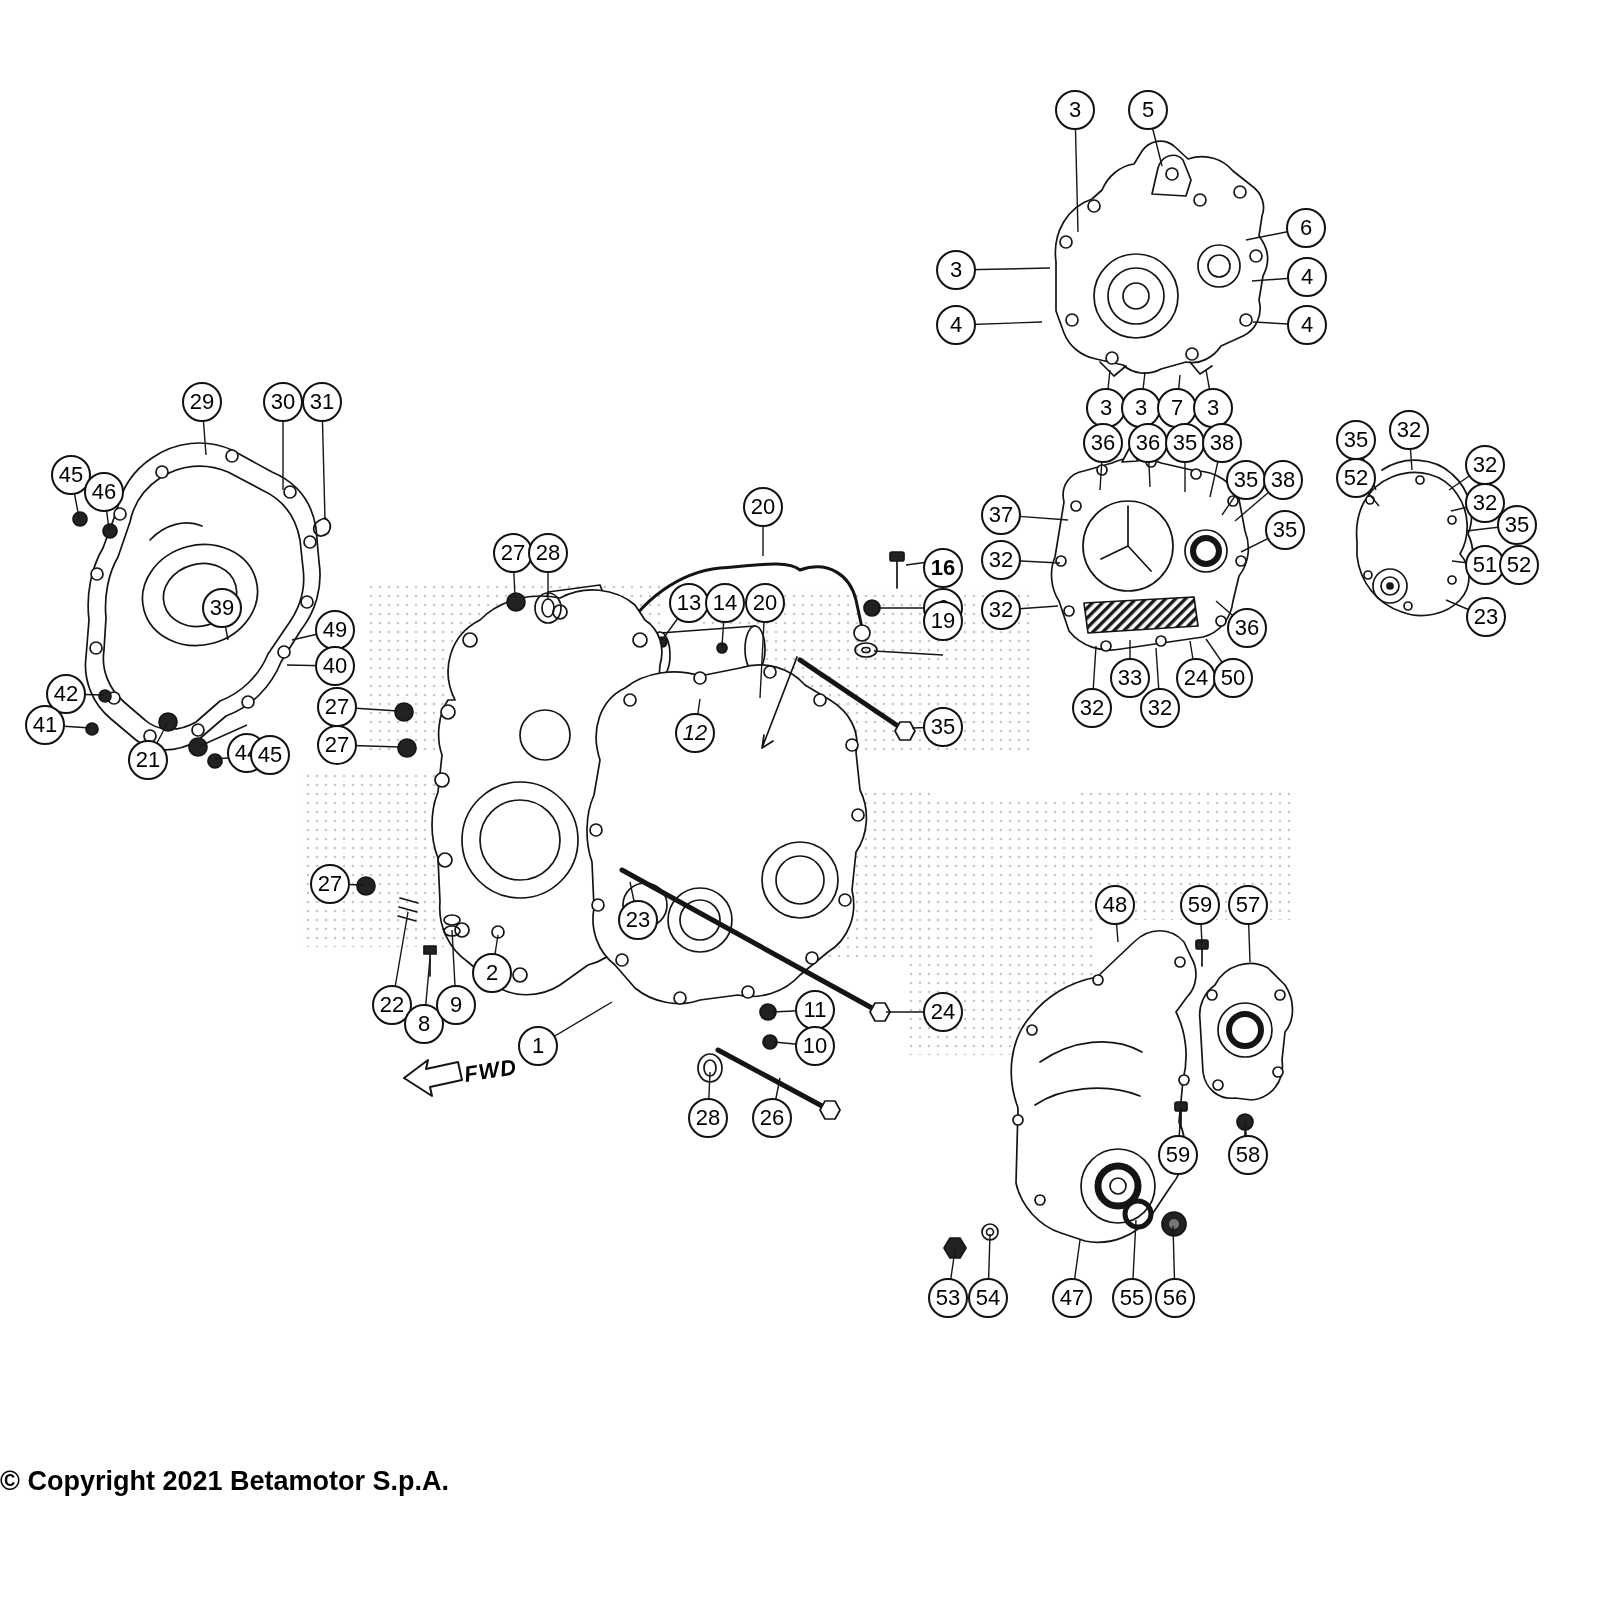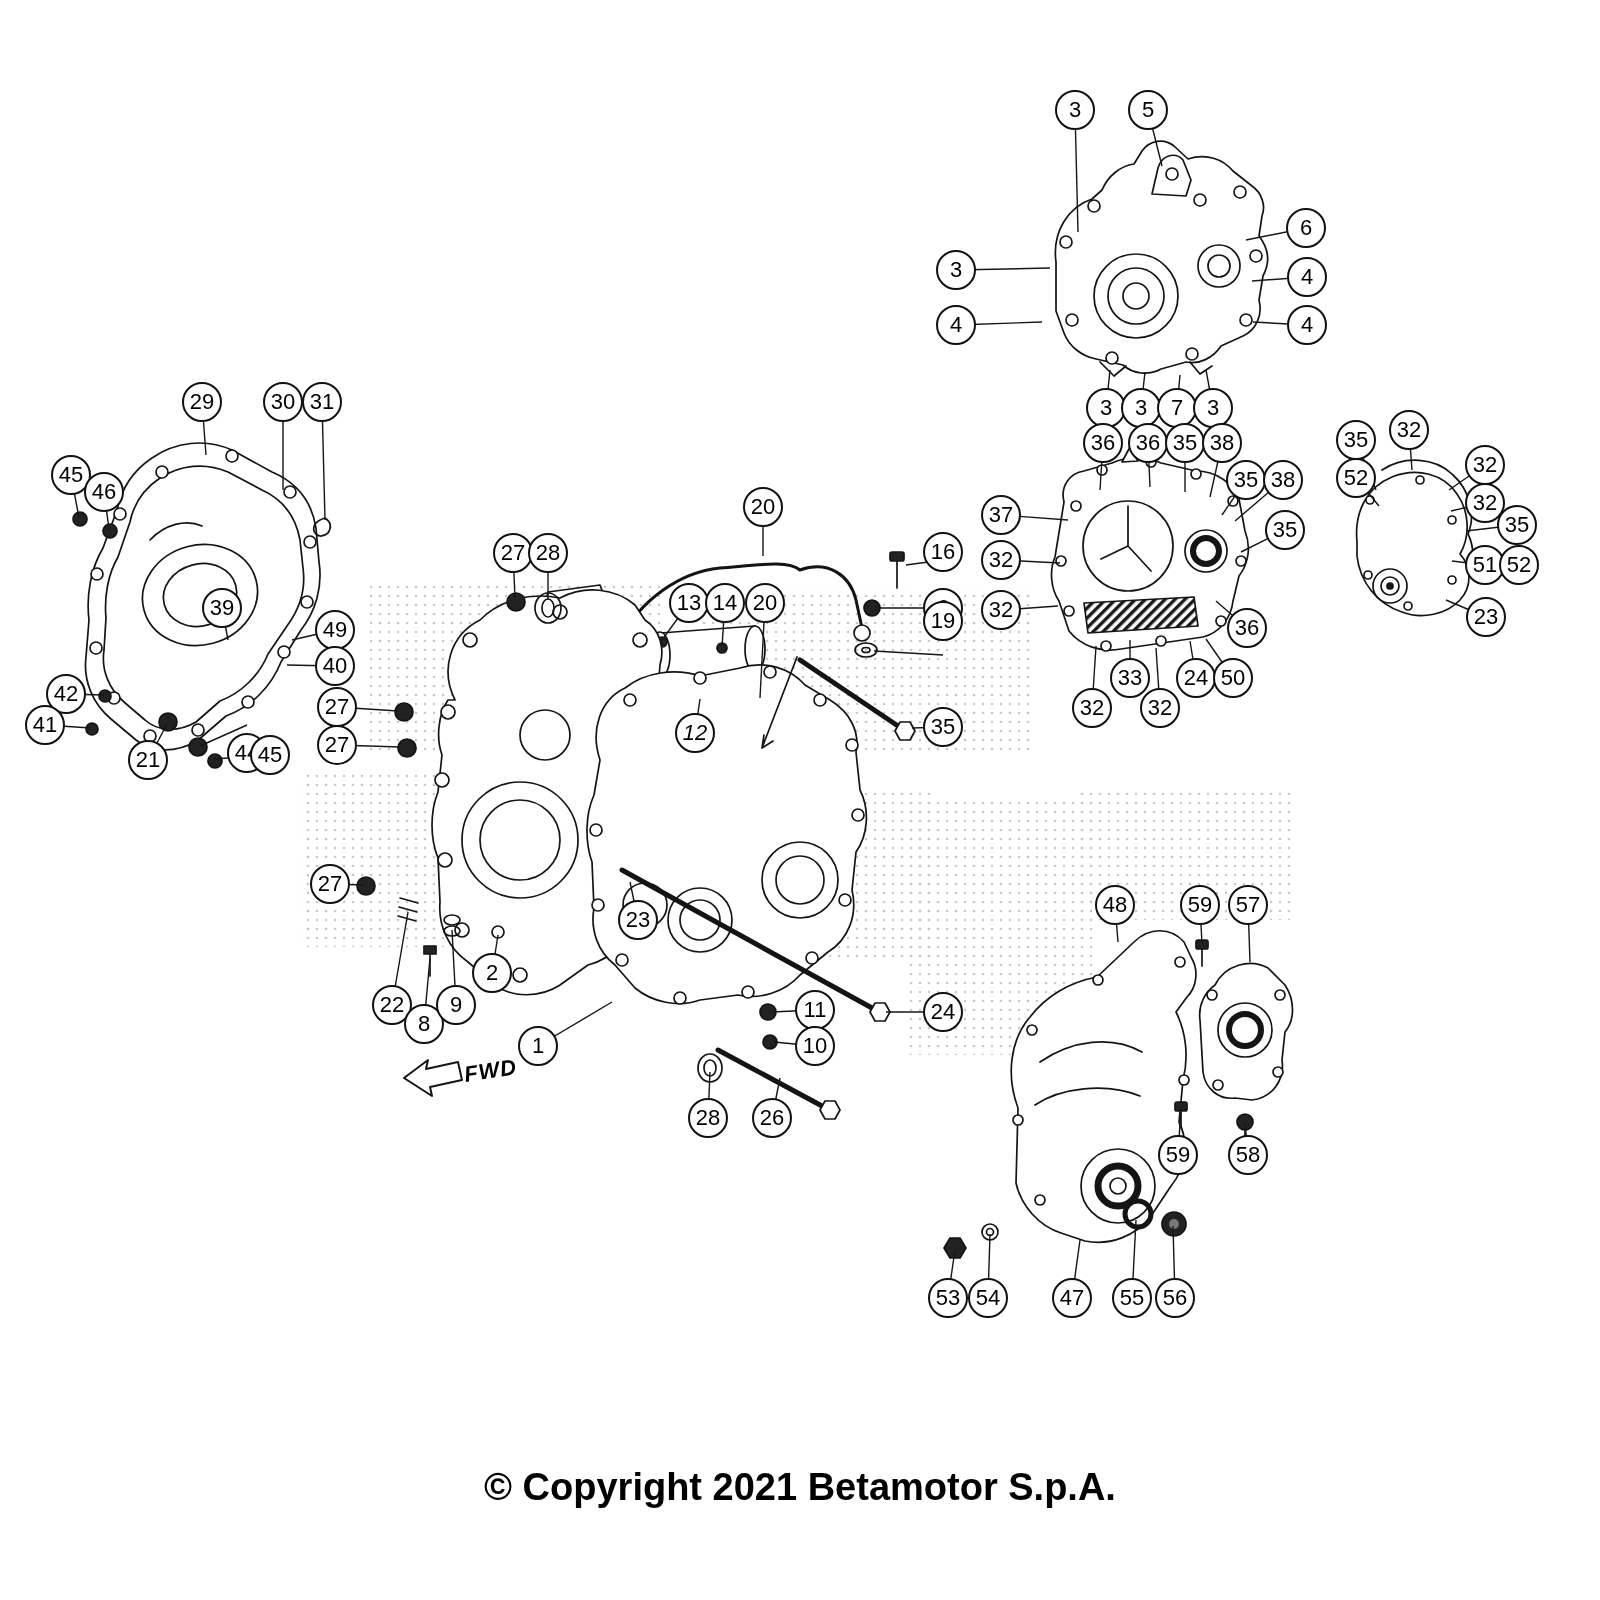--- a/index.html
+++ b/index.html
@@ -17,22 +17,22 @@
     display:flex; align-items:center; justify-content:center;
     font-size:22px; line-height:1; transform:translate(-50%,-50%);
     z-index:5;
   }
   #fwd-label {
     position:absolute; left:464px; top:1058px;
     font-size:22px; font-weight:bold; font-style:italic;
     transform:rotate(-9deg); z-index:4; letter-spacing:1px;
   }
   #footer {
-    position:absolute; left:0; right:0; top:1466px; text-align:center;
-    font-size:38px; font-weight:bold; z-index:6;
+    position:absolute; left:0; right:0; top:1466px; text-align:left;
+    font-size:27px; font-weight:bold; z-index:6;
   }
 </style>
 </head>
 <body>
 
 <div id="stage">
 
 <svg id="art" width="1600" height="1600" viewBox="0 0 1600 1600">
   <defs>
     <pattern id="dots" width="9" height="9" patternUnits="userSpaceOnUse">
@@ -413,21 +413,21 @@
       <div class="callout" style="left: 247px; top: 725px; margin-top: 28px;">44</div>
       <div class="callout" style="left: 270px; top: 755px;">45</div>
       <div class="callout" style="left: 337px; top: 707px;">27</div>
       <div class="callout" style="left: 337px; top: 745px;">27</div>
       <div class="callout" style="left: 763px; top: 507px;">20</div>
       <div class="callout" style="left: 513px; top: 553px;">27</div>
       <div class="callout" style="left: 548px; top: 553px;">28</div>
       <div class="callout" style="left: 689px; top: 603px;">13</div>
       <div class="callout" style="left: 725px; top: 603px;">14</div>
       <div class="callout" style="left: 765px; top: 603px;">20</div>
-      <div class="callout" style="left: 943px; top: 552px;">16</div>
+      <div class="callout" style="left: 943px; top: 568px; font-weight: bold;">16</div>
       <div class="callout" style="left: 943px; top: 608px;">6</div>
       <div class="callout" style="left: 943px; top: 621px;">19</div>
       <div class="callout" style="left: 943px; top: 727px;">35</div>
       <div class="callout" style="left: 695px; top: 733px; font-style: italic;">12</div>
       <div class="callout" style="left: 330px; top: 884px;">27</div>
       <div class="callout" style="left: 638px; top: 920px;">23</div>
       <div class="callout" style="left: 392px; top: 1005px;">22</div>
       <div class="callout" style="left: 424px; top: 1024px;">8</div>
       <div class="callout" style="left: 456px; top: 1005px;">9</div>
       <div class="callout" style="left: 492px; top: 973px;">2</div>

